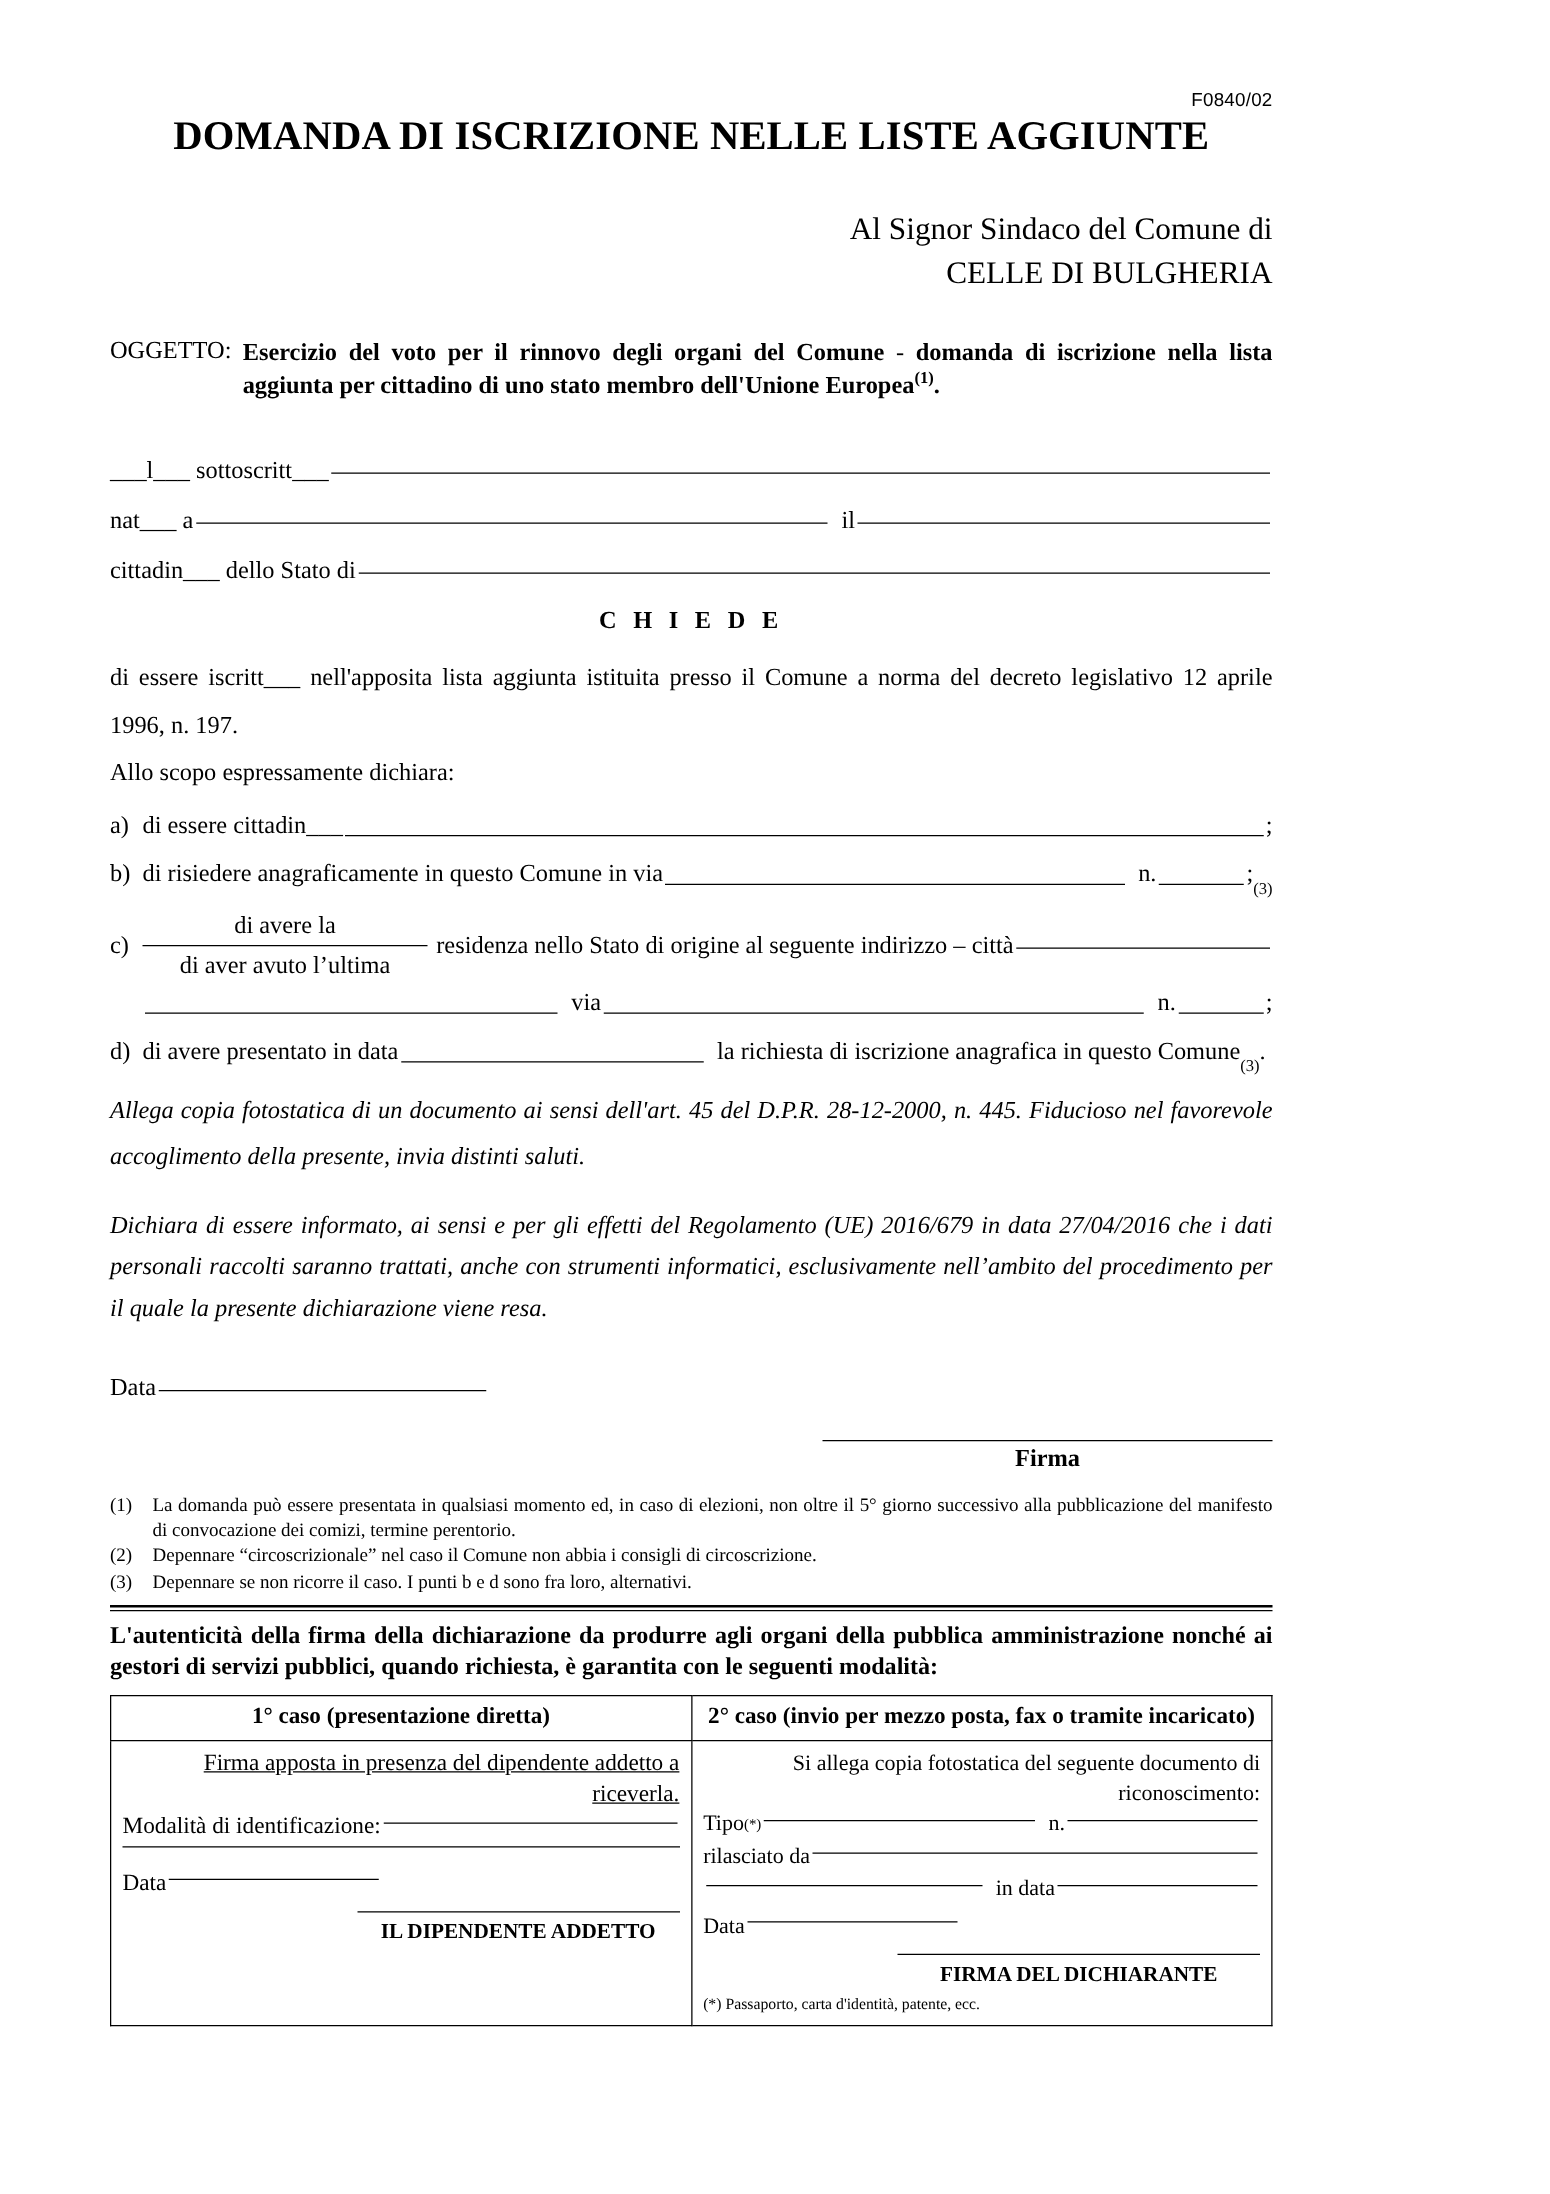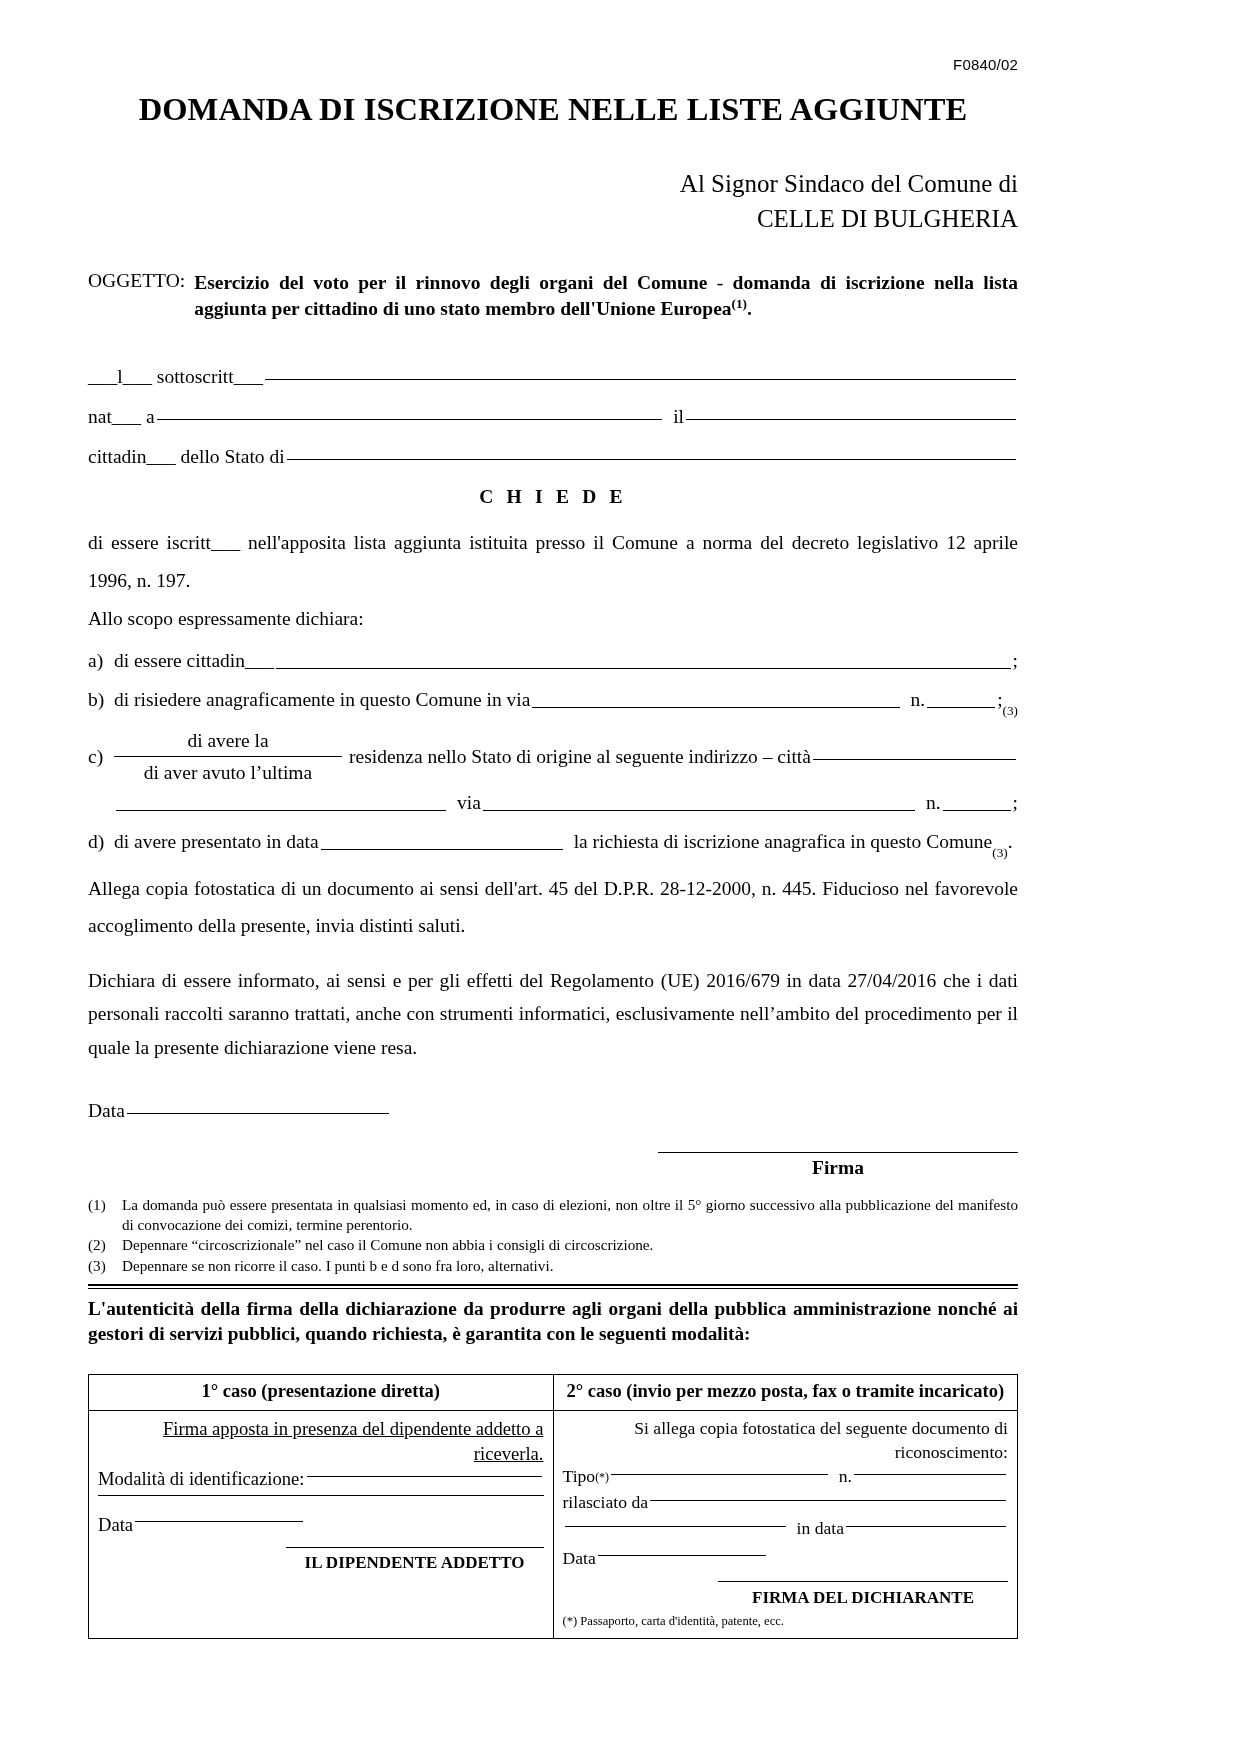--- a/index.html
+++ b/index.html
@@ -22,21 +22,21 @@
     position: absolute;
     left: 88px;
     top: 0;
     width: 930px;
   }
 
   
   .formcode {
     position: absolute;
     right: 0px;
-    top: 56px;
+    top: 72px;
     font-family: "Liberation Sans", sans-serif;
     font-size: 15px;
     letter-spacing: 0.2px;
   }
   .title {
     text-align: center;
     font-size: 32.5px;
     font-weight: bold;
     letter-spacing: 0.1px;
     margin-top: 92px;
@@ -146,20 +146,21 @@
     border-top: 1.6px solid #000;
     height: 0;
     margin: 3px 0;
   }
   .c-rest { flex: 1 1 auto; display: flex; align-items: baseline; white-space: nowrap; }
   .justified {
     font-size: 19.5px;
     line-height: 1.9;
     text-align: justify;
     text-justify: inter-word;
+    font-style: italic;
   }
 
   .data-line {
     display: flex;
     align-items: baseline;
     font-size: 19.5px;
     margin-top: 36px;
   }
   .data-line .fill { flex: 0 0 262px; }
 
@@ -200,21 +201,21 @@
   .auth-text {
     margin-top: 7px;
     font-size: 19.3px;
     font-weight: bold;
     line-height: 1.3;
     text-align: justify;
   }
 
   
   table.cases {
-    margin-top: 28px;
+    margin-top: 10px;
     width: 100%;
     border-collapse: collapse;
     table-layout: fixed;
   }
   table.cases td {
     border: 1.6px solid #000;
     vertical-align: top;
     padding: 6px 9px 8px 9px;
   }
   td.head {

